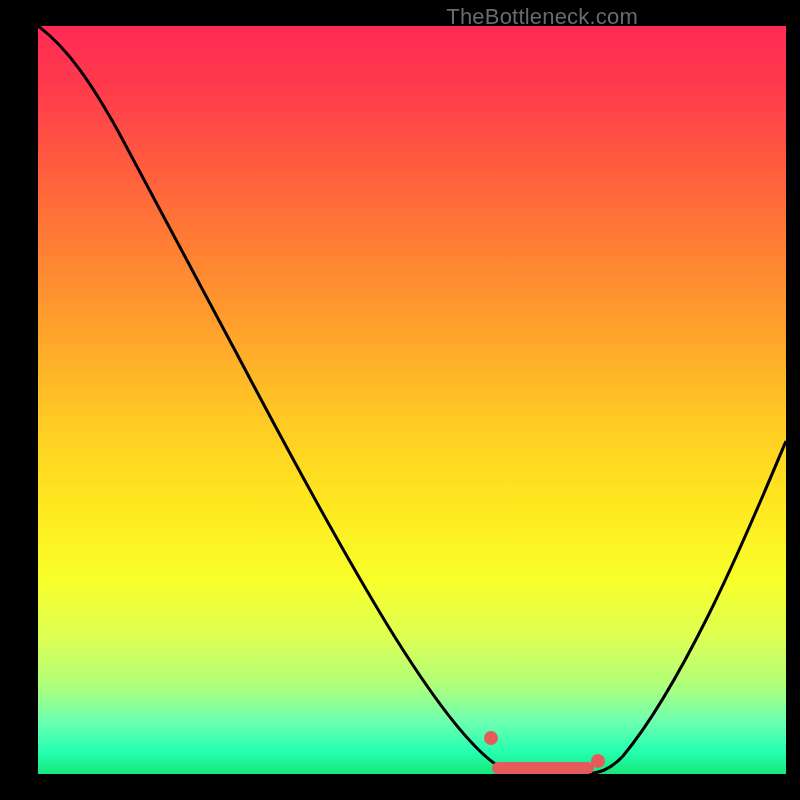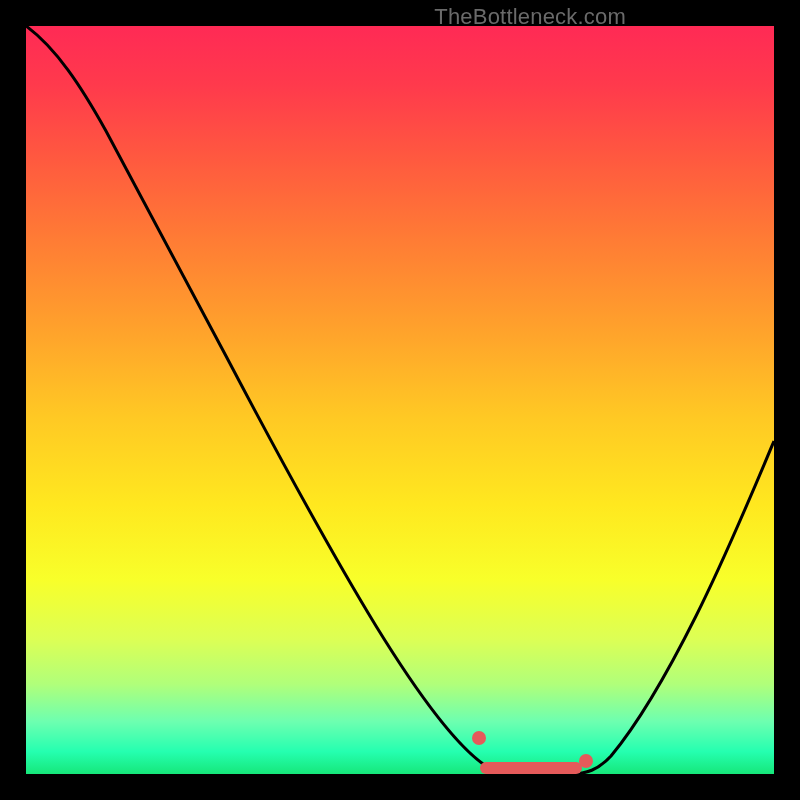--- a/index.html
+++ b/index.html
@@ -9,20 +9,21 @@
     height: 800px;
     overflow: hidden;
     background: #000;
     font-family: Arial, Helvetica, sans-serif;
   }
   .frame {
     position: relative;
     width: 636px;
     height: 800px;
     background: #000;
+    margin-left: 12px;
   }
   .plot-area {
     position: absolute;
     left: 26px;
     top: 26px;
     width: 748px;
     height: 748px;
     background: linear-gradient(
       to bottom,
       #ff2a55 0%,

